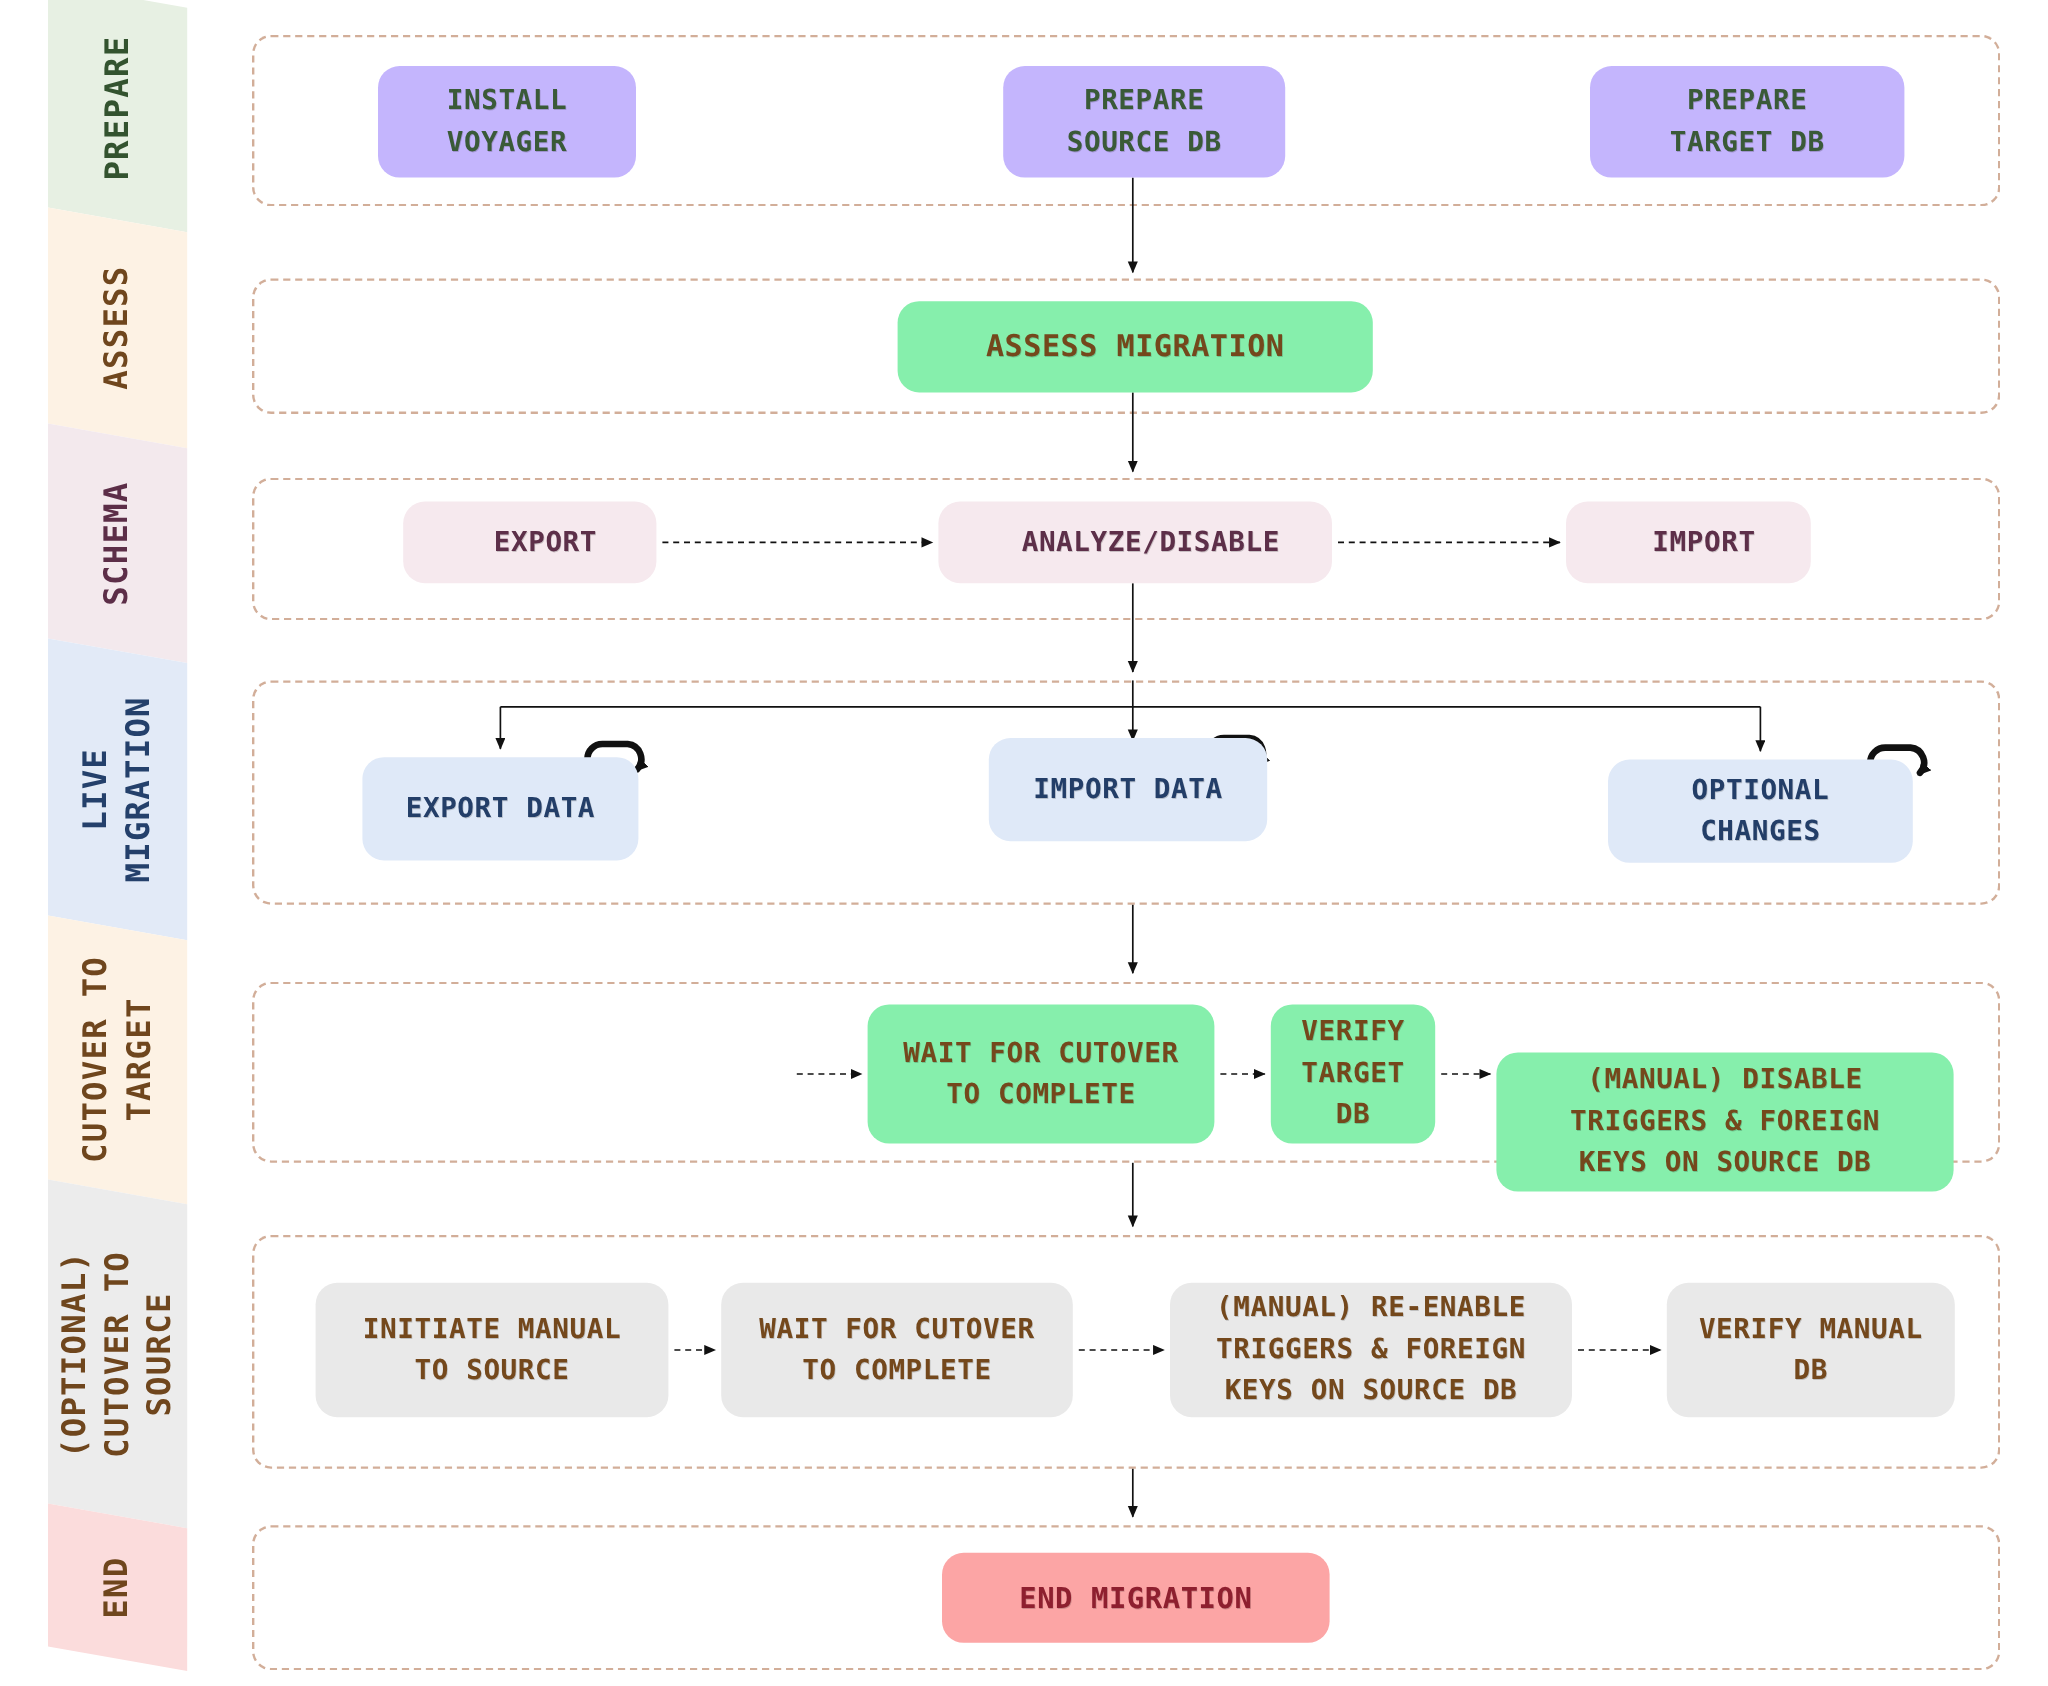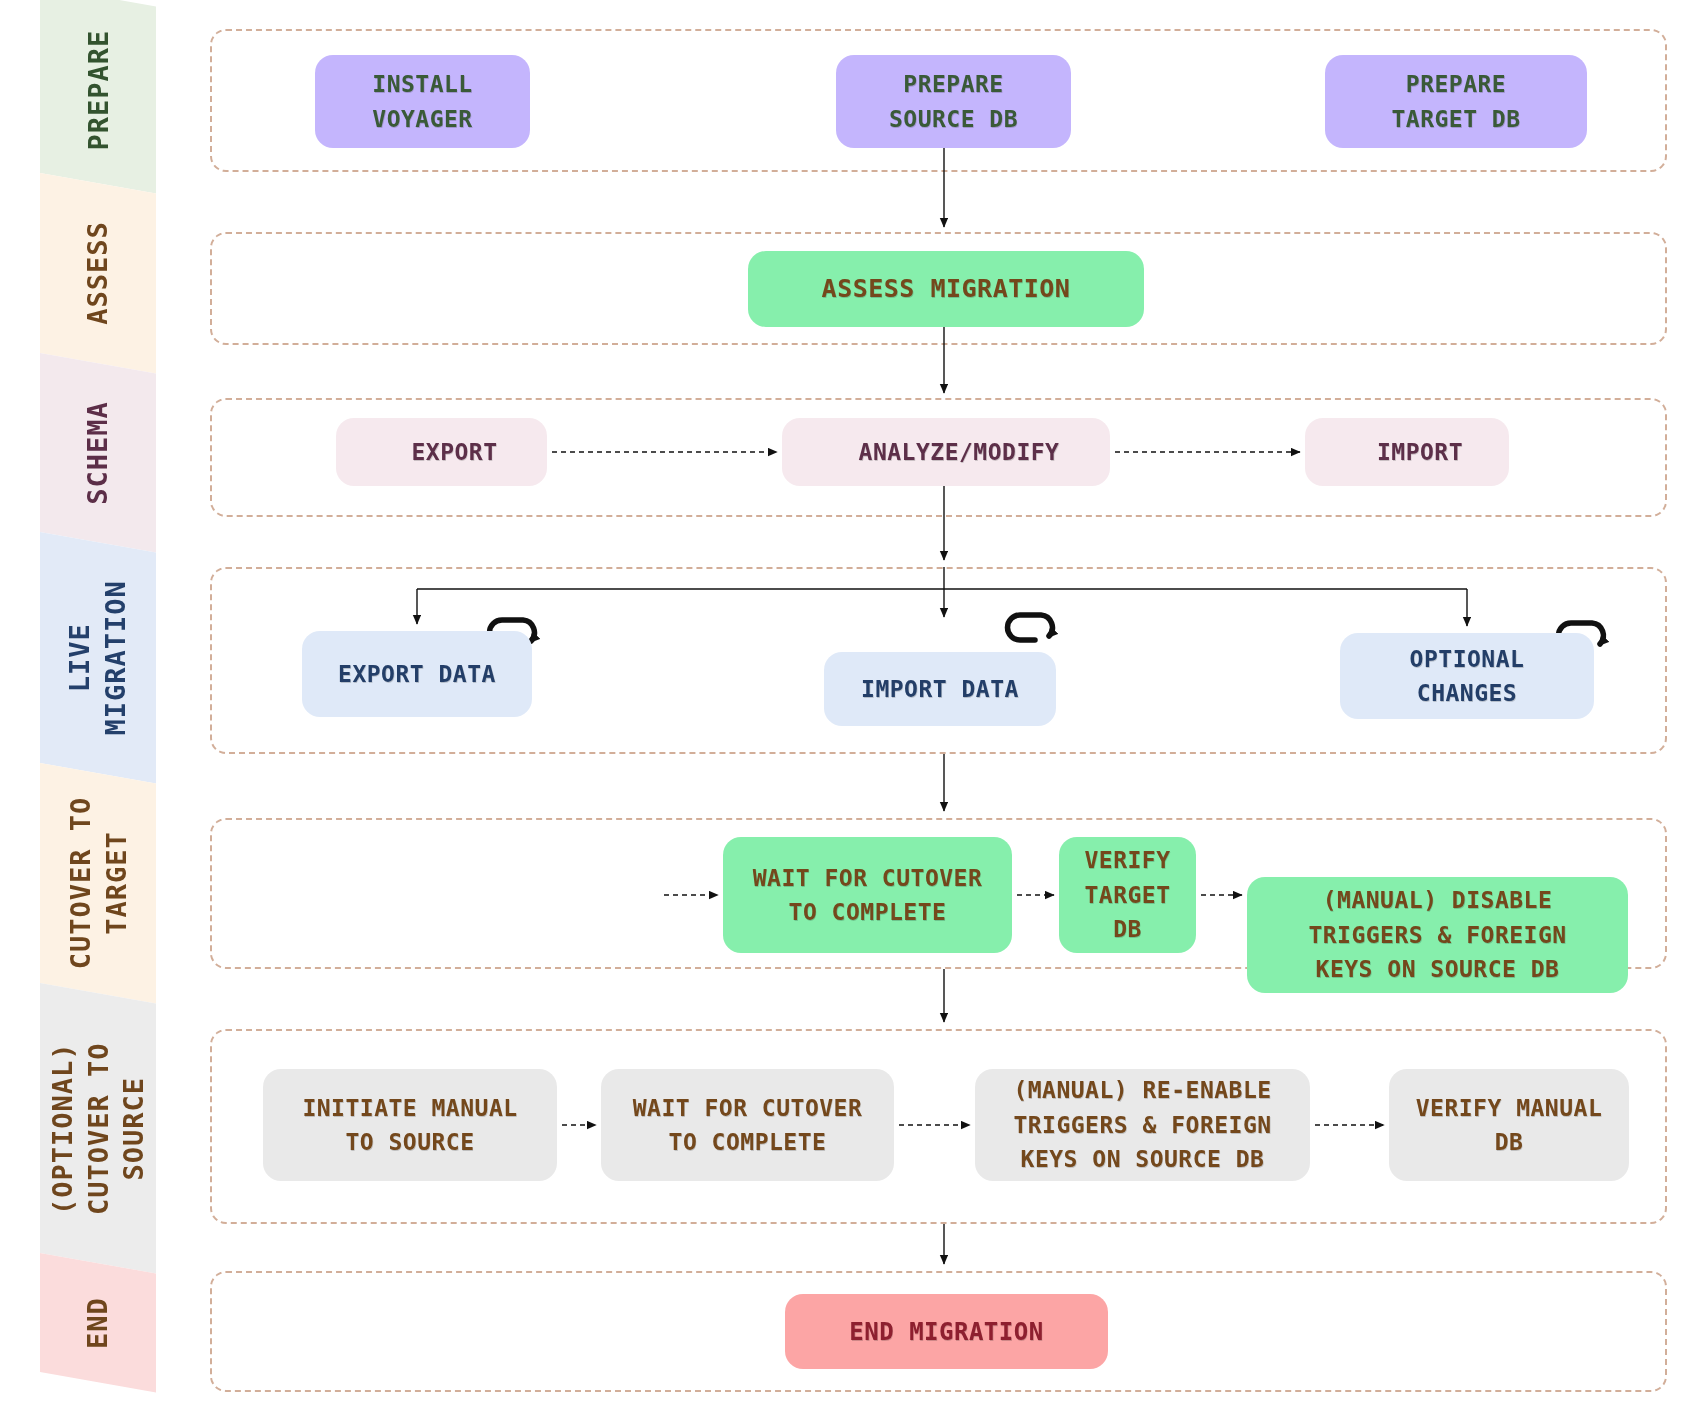--- a/index.html
+++ b/index.html
@@ -149,30 +149,30 @@
   </div>
 
   <div class="node n-cream" style="left:748px;top:251px;width:396px;height:76px">
     <span class="nl" style="font-size:25px">ASSESS MIGRATION</span>
   </div>
 
   <div class="node n-pink" style="left:336px;top:418px;width:211px;height:68px">
     <span class="nl">EXPORT</span>
   </div>
   <div class="node n-pink" style="left:782px;top:418px;width:328px;height:68px">
-    <span class="nl">ANALYZE/MODIFY</span>
+    <span class="nl">ANALYZE/DISABLE</span>
   </div>
   <div class="node n-pink" style="left:1305px;top:418px;width:204px;height:68px">
     <span class="nl">IMPORT</span>
   </div>
 
   <div class="node n-blue" style="left:302px;top:631px;width:230px;height:86px">
     <span class="nl">EXPORT DATA</span>
   </div>
-  <div class="node n-blue" style="left:824px;top:652px;width:232px;height:74px">
+  <div class="node n-blue" style="left:824px;top:615px;width:232px;height:86px">
     <span class="nl">IMPORT DATA</span>
   </div>
   <div class="node n-blue" style="left:1340px;top:633px;width:254px;height:86px">
     <span class="nl">OPTIONAL
 CHANGES</span>
   </div>
 
   <div class="node n-cream" style="left:723px;top:837px;width:289px;height:116px">
     <span class="nl">WAIT FOR CUTOVER
 TO COMPLETE</span>

